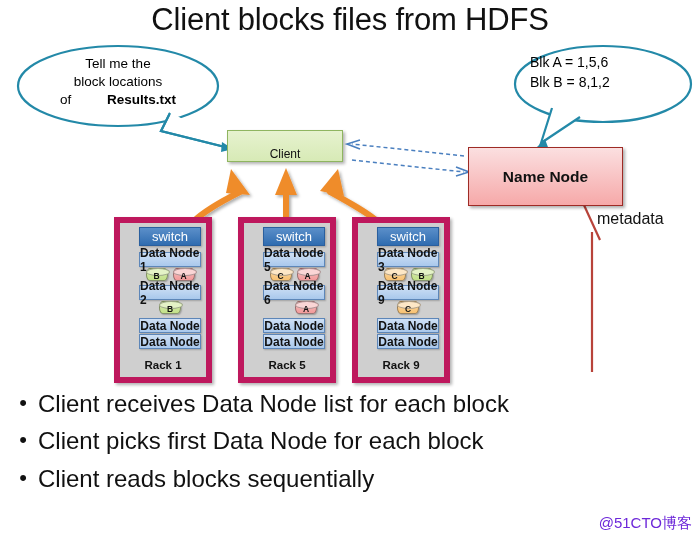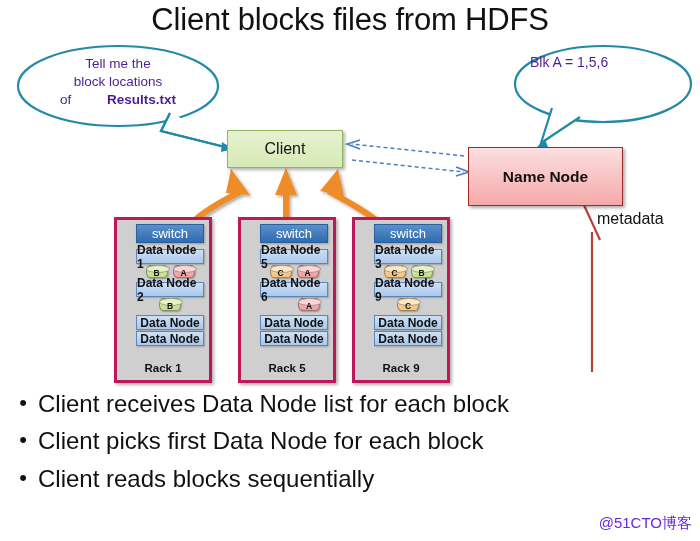--- a/index.html
+++ b/index.html
@@ -20,51 +20,51 @@
     letter-spacing: -0.2px;
   }
 
   
   svg.overlay { position: absolute; left: 0; top: 0; width: 700px; height: 541px; pointer-events: none; }
 
   
   .bubble-text {
     position: absolute;
     text-align: center;
-    font-size: 13.5px; line-height: 1.32; color: #4c1d95;
+    font-size: 13.5px; line-height: 1.32; color: #000000;
   }
   .bubble-text .b { font-weight: bold; margin-left: 32px; }
   #bubble-left-text { left: 28px; top: 55px; width: 180px; }
   #bubble-right-text { left: 530px; top: 52px; width: 152px; text-align: left; font-size: 14px; line-height: 1.45; }
 
   
   .client-box {
-    position: absolute; left: 227px; top: 130px; width: 116px; height: 38px;
+    position: absolute; left: 227px; top: 130px; width: 116px; height: 32px;
     background: linear-gradient(180deg, #e6f2cf 0%, #d7eab6 100%);
     border: 1px solid #8fb560;
-    display: flex; align-items: center; justify-content: center;
-    font-size: 16px; color: #111;
+    display: flex; align-items: flex-end; justify-content: center;
+    font-size: 12px; color: #111;
     box-shadow: 2px 2px 3px rgba(0,0,0,0.30);
   }
 
   
   .namenode-box {
     position: absolute; left: 468px; top: 147px; width: 155px; height: 59px;
     background: linear-gradient(180deg, #fbdfe0 0%, #f6a9a9 100%);
     border: 1px solid #9e2b25;
     display: flex; align-items: center; justify-content: center;
     font-size: 15.5px; font-weight: bold; color: #111;
     box-shadow: 2px 2px 3px rgba(0,0,0,0.32);
   }
 
   
   .rack {
     position: absolute; top: 217px; width: 98px; height: 166px;
     background: #cfcfcf;
-    border: 3px solid #be185d;
+    border: 6px solid #be185d;
     box-shadow: 2px 2px 3px rgba(0,0,0,0.30);
     padding: 4px 5px 0 19px;
   }
   #rack-0 { left: 114px; }
   #rack-1 { left: 238px; }
   #rack-2 { left: 352px; }
 
   .switch {
     height: 19px; width: 100%;
     background: linear-gradient(180deg, #5b8fc9 0%, #2f6cb0 100%);
@@ -205,20 +205,21 @@
   </svg>
 
   <div class="bubble-text" id="bubble-left-text">
     <div>Tell me the</div>
     <div>block locations</div>
     <div><span>of </span><span class="b">Results.txt</span></div>
   </div>
 
   <div class="bubble-text" id="bubble-right-text">
     <div>Blk A = 1,5,6</div>
+    <div>Blk B = 8,1,2</div>
   </div>
 
   <div class="client-box">
     <span>Client</span>
   </div>
 
   <div class="namenode-box">
     <span>Name Node</span>
   </div>
 

